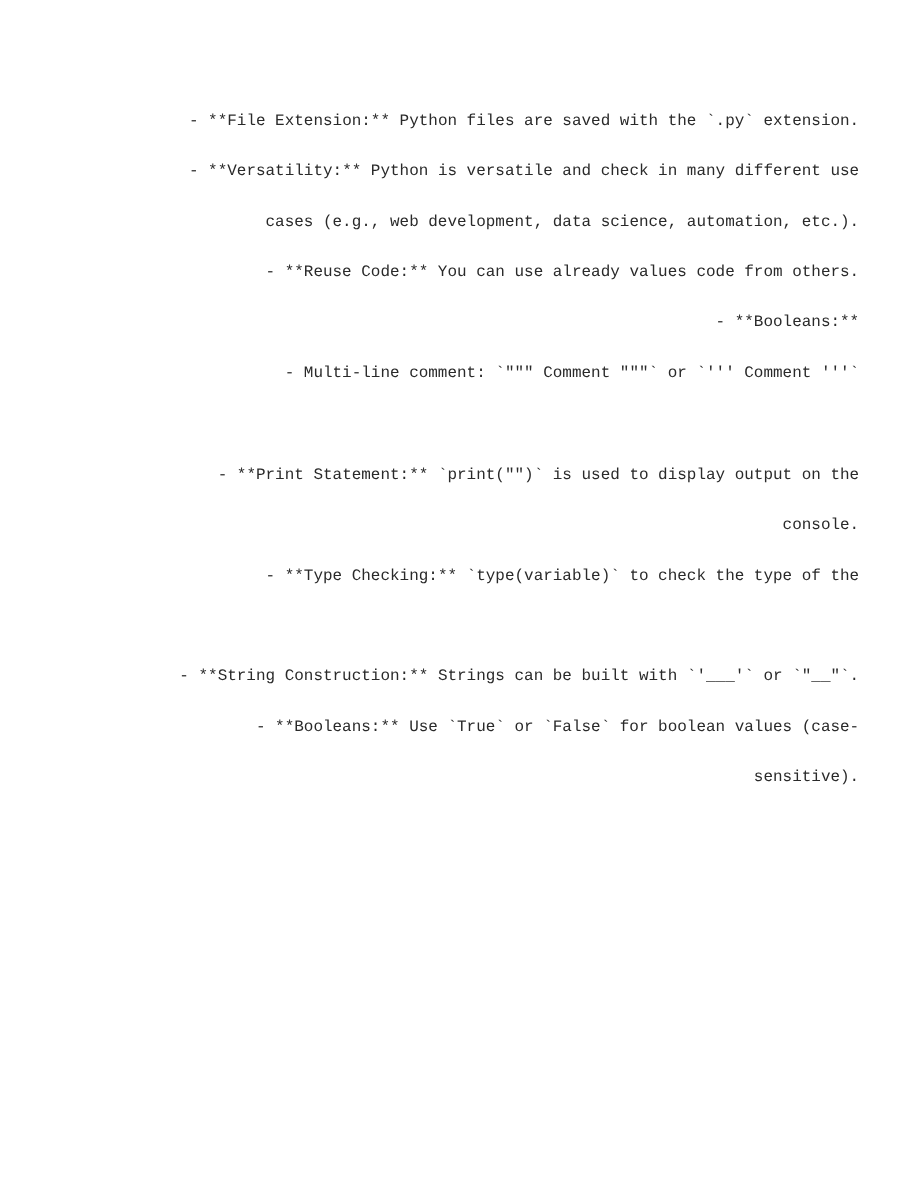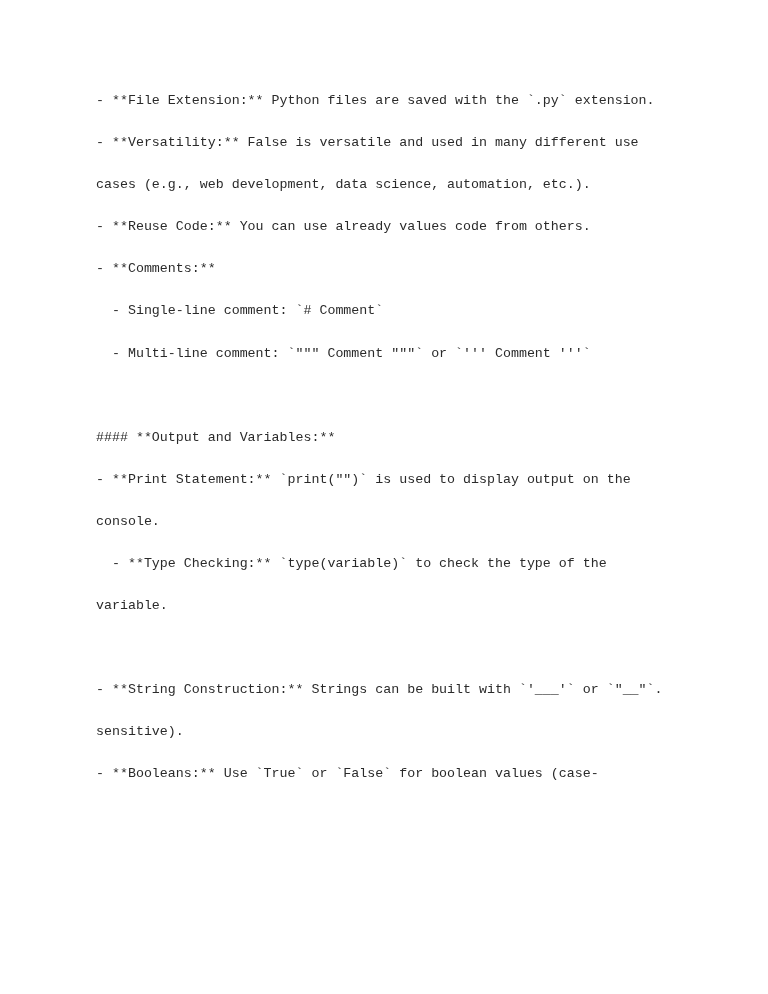--- a/index.html
+++ b/index.html
@@ -20,43 +20,41 @@
     width: 620px;
     font-family: "Liberation Mono", "DejaVu Sans Mono", monospace;
     font-size: 13.3px;
     line-height: 14.03px;
     color: #2a2a2a;
     white-space: pre;
   }
   .line {
     display: block;
     height: 14.03px;
+    text-align: right;
   }
 </style>
 </head>
 <body>
 
 <div class="page">
   <span class="line">- **File Extension:** Python files are saved with the `.py` extension.</span>
-  <span class="line">- **Versatility:** False is versatile and used in many different use</span>
+  <span class="line">- **Versatility:** Python is versatile and check in many different use</span>
   <span class="line">cases (e.g., web development, data science, automation, etc.).</span>
   <span class="line">- **Reuse Code:** You can use already values code from others.</span>
-  <span class="line">- **Comments:**</span>
-  <span class="line">  - Single-line comment: `# Comment`</span>
+  <span class="line">- **Booleans:**</span>
   <span class="line">  - Multi-line comment: `""" Comment """` or `''' Comment '''`</span>
   <span class="line"></span>
-  <span class="line">#### **Output and Variables:**</span>
   <span class="line">- **Print Statement:** `print("")` is used to display output on the</span>
   <span class="line">console.</span>
   <span class="line">  - **Type Checking:** `type(variable)` to check the type of the</span>
-  <span class="line">variable.</span>
   <span class="line"></span>
   <span class="line">- **String Construction:** Strings can be built with `'___'` or `"__"`.</span>
+  <span class="line">- **Booleans:** Use `True` or `False` for boolean values (case-</span>
   <span class="line">sensitive).</span>
-  <span class="line">- **Booleans:** Use `True` or `False` for boolean values (case-</span>
   
   
   
   
   
   
   
   
   
   

